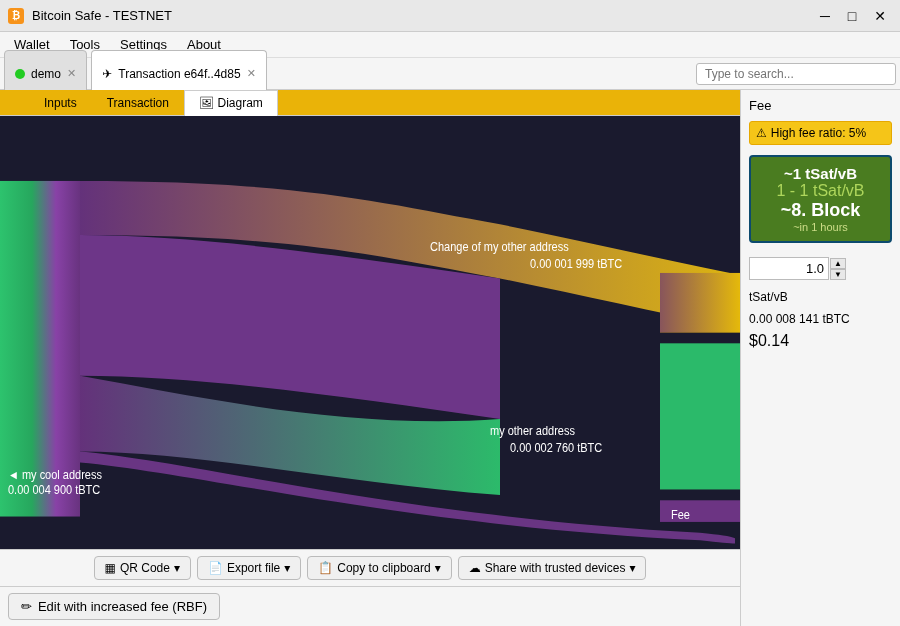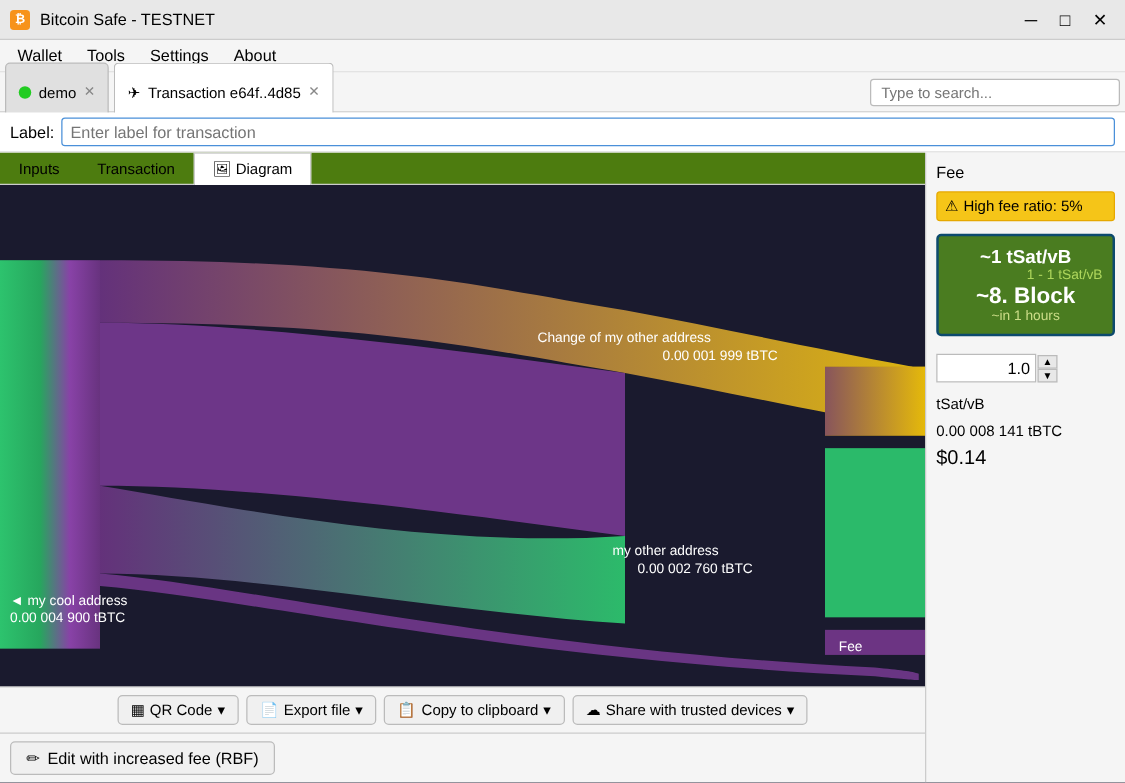--- a/index.html
+++ b/index.html
@@ -82,21 +82,22 @@
       border: 1px solid #4a90d9;
       border-radius: 3px;
       padding: 3px 6px;
       font-size: 13px;
       outline: none;
     }
 
     .inner-tabs {
       display: flex;
       border-bottom: 1px solid #ccc;
-      background: #4d7c0f;
+      background: #eab308;
+      padding-left: 29px;
     }
     .inner-tab {
       padding: 5px 14px;
       cursor: pointer;
       font-size: 12px;
       border: 1px solid transparent;
       border-bottom: none;
     }
     .inner-tab.active {
       background: #fff;
@@ -137,21 +138,21 @@
     .fee-info-box {
       background: #4a7c20;
       border: 2px solid #0c4a6e;
       border-radius: 4px;
       padding: 8px;
       color: #fff;
       text-align: center;
       margin-top: 4px;
     }
     .fee-rate-main { font-size: 15px; font-weight: bold; }
-    .fee-rate-range { font-size: 11px; color: #aed65c; text-align: right; }
+    .fee-rate-range { font-size: 16px; color: #aed65c; }
     .fee-block { font-size: 18px; font-weight: bold; }
     .fee-time { font-size: 11px; color: #ccdd88; }
 
     .fee-input-row {
       display: flex;
       align-items: center;
       margin-top: 8px;
     }
     .fee-input {
       width: 80px;
@@ -284,24 +285,20 @@
       <span class="tab-close">✕</span>
     </div>
     <div class="tab active">
       <span>✈</span>
       <span>Transaction e64f..4d85</span>
       <span class="tab-close">✕</span>
     </div>
     <input class="search-box" type="text" placeholder="Type to search..." style="">
   </div>
 
-  <div class="label-row">
-    <label>Label:</label>
-    <input class="label-input" type="text" placeholder="Enter label for transaction" style="">
-  </div>
 
   <div class="content-area">
 
     <div class="left-panel-wrap">
 
       <div class="inner-tabs">
         <div class="inner-tab">Inputs</div>
         <div class="inner-tab">Transaction</div>
         <div class="inner-tab active">🖼 Diagram</div>
       </div>

